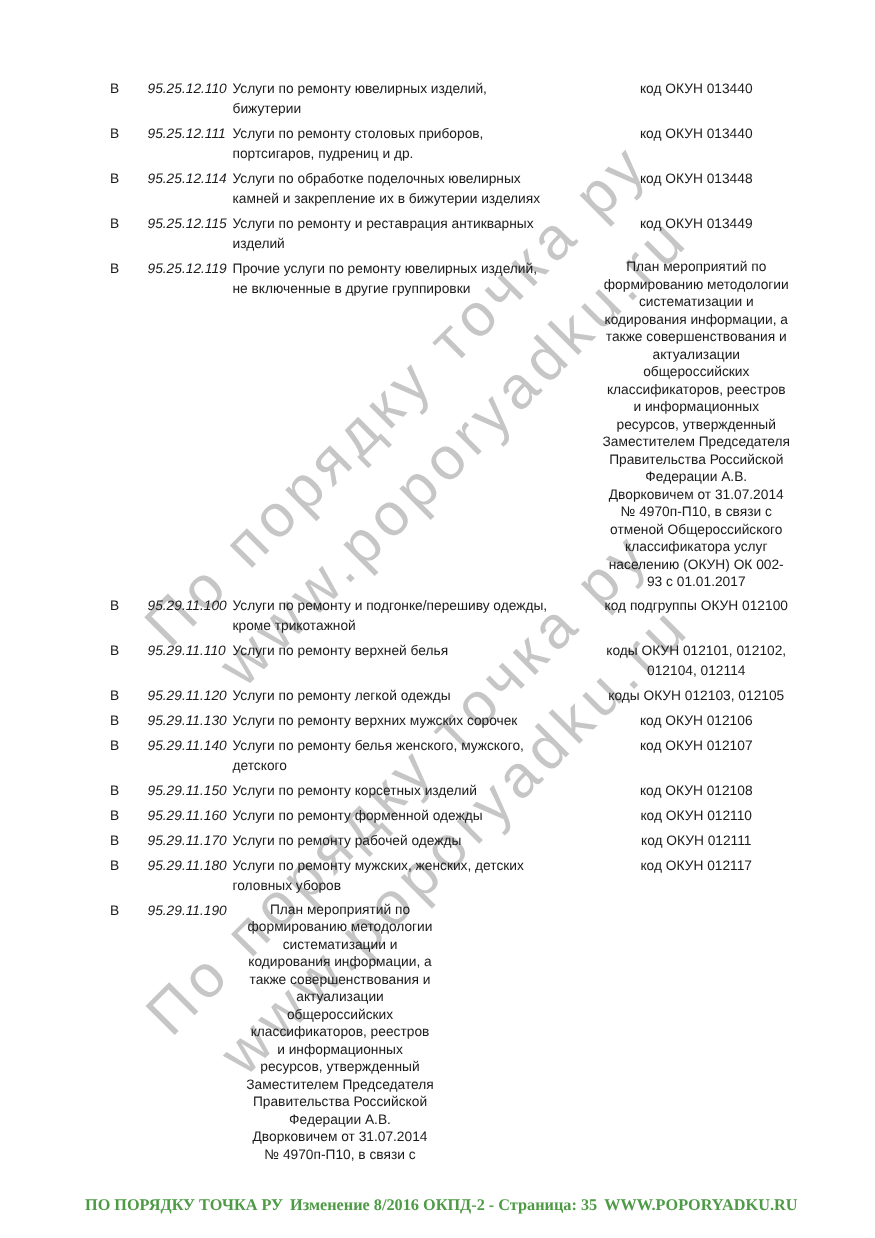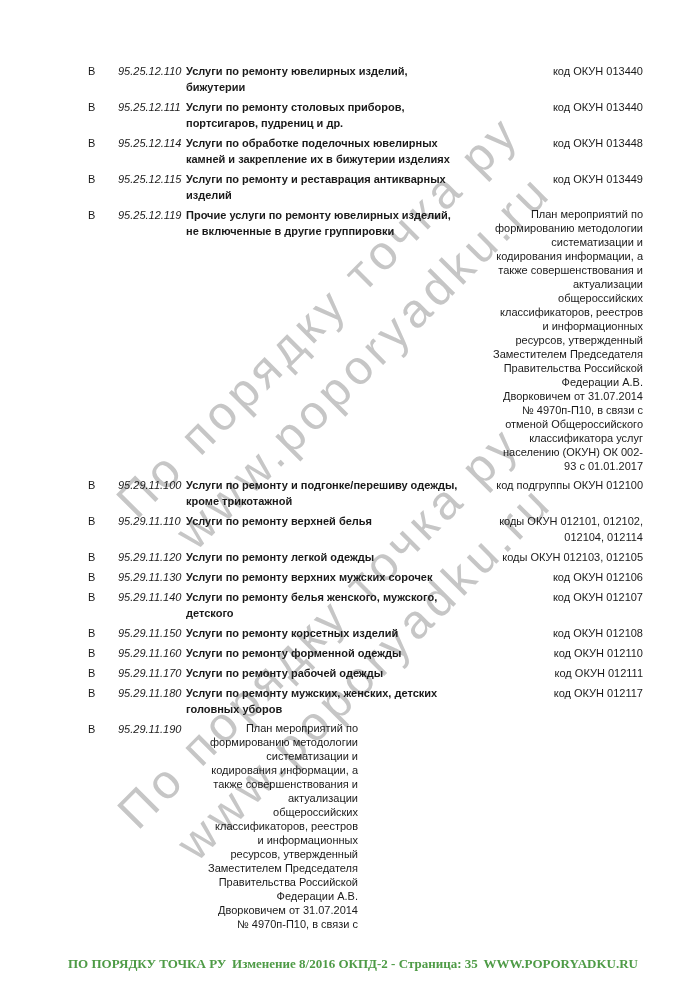--- a/index.html
+++ b/index.html
@@ -34,22 +34,22 @@
     left:88px;
     top:63px;
     width:552px;
     z-index:1;
     font-size:11px;
     line-height:16px;
   }
   .row{display:flex;align-items:flex-start;margin-bottom:4px;}
   .c-flag{width:30px;flex:none;}
   .c-code{width:68px;flex:none;font-style:italic;}
-  .c-desc{width:285px;flex:none;white-space:pre;font-weight:bold;}
-  .c-ref{width:172px;flex:none;text-align:right;white-space:pre-line;line-height:16px;}
+  .c-desc{width:285px;flex:none;white-space:pre;}
+  .c-ref{width:172px;flex:none;text-align:center;white-space:pre-line;line-height:16px;}
   .ref-para{line-height:14px;}
   
   .footer{
     position:absolute;
     left:0;top:956px;width:700px;
     box-sizing:border-box;
     padding:0 62px 0 68px;
     display:flex;justify-content:space-between;align-items:baseline;
     font-family:"Liberation Serif", serif;
     font-weight:bold;

